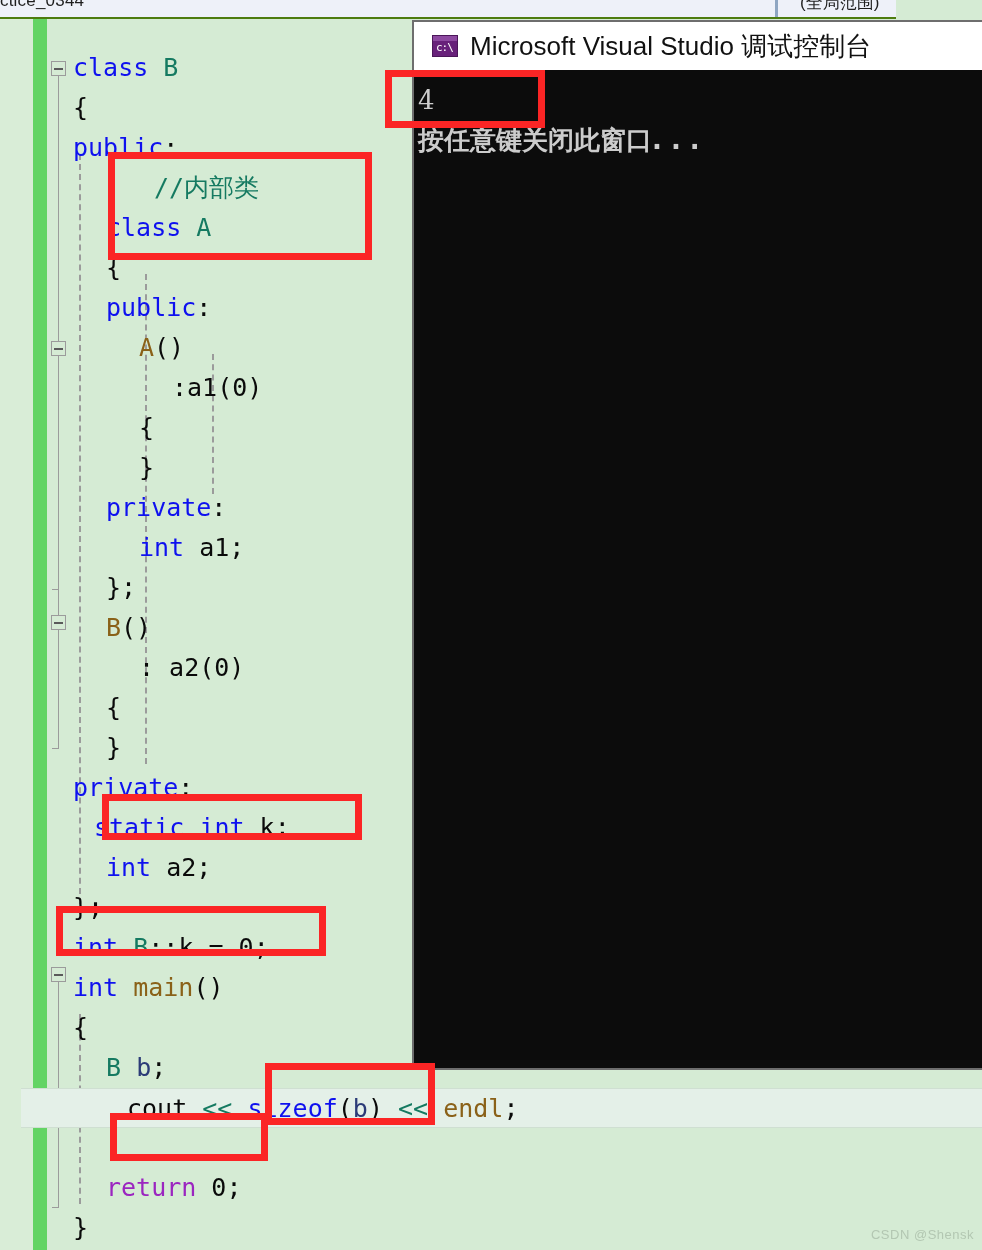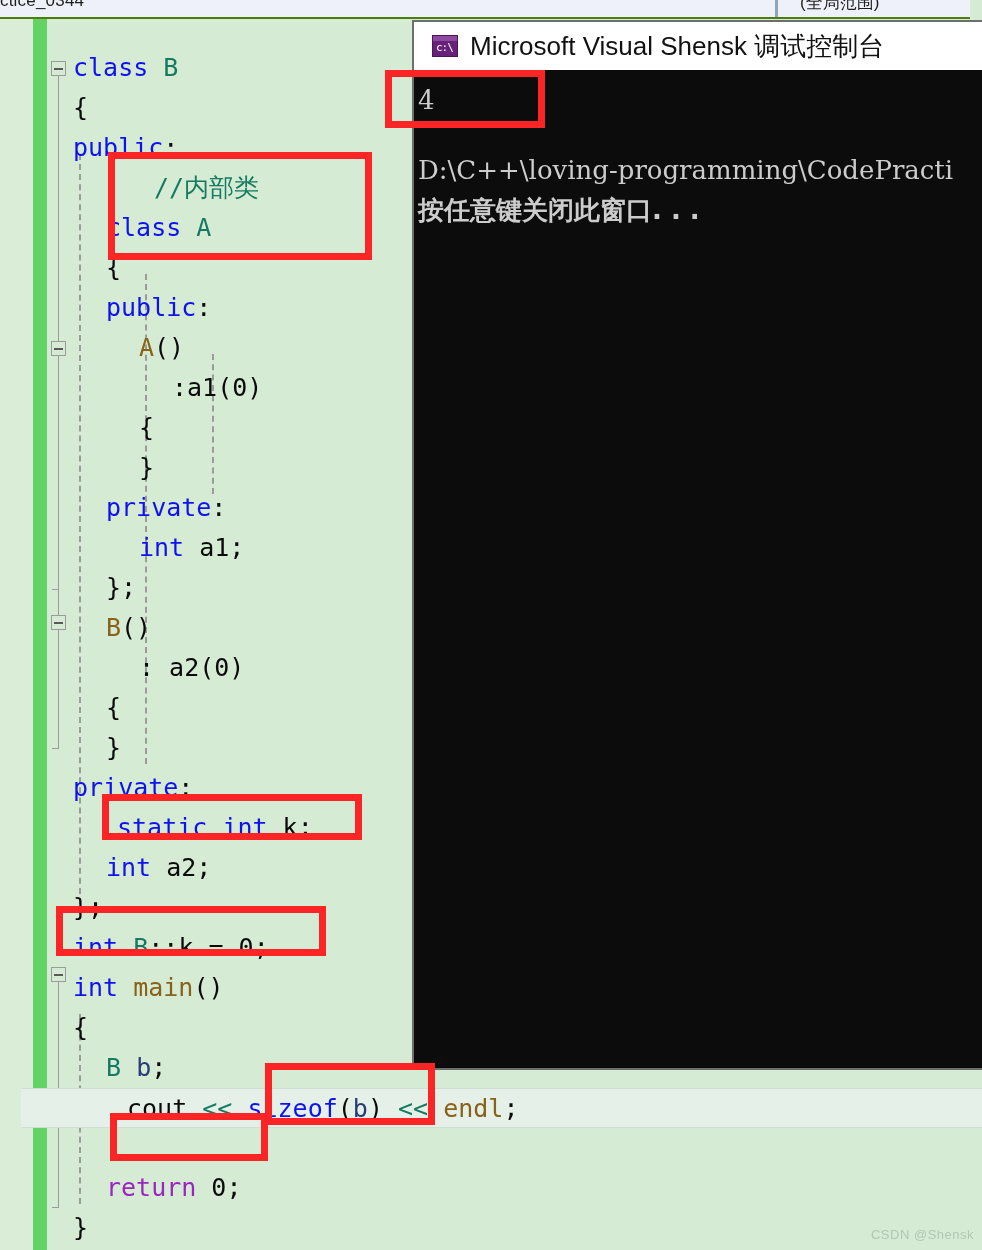--- a/index.html
+++ b/index.html
@@ -11,21 +11,21 @@
   }
   #root {
     position: relative;
     width: 982px; height: 1250px;
     overflow: hidden;
     background: #d5ebd4;
   }
 
   
   .vs-tabstrip {
-    position: absolute; left: 0; top: 0; width: 970px; height: 17px;
+    position: absolute; left: 0; top: 0; width: 896px; height: 17px;
     background: #eef1f9;
     border-bottom: 4px solid #4d7c0f;
     overflow: hidden;
   }
   .vs-tab-left {
     position: absolute; left: 0; top: -9px;
     font-family: "Liberation Sans", sans-serif;
     font-size: 17px; color: #1f1f1f; white-space: nowrap;
     letter-spacing: .2px;
   }
@@ -218,43 +218,42 @@
         <div class="line" style="top: 389px;"><div class="txt" style="left: 139px;"><span class="plain">{</span></div></div>
         <div class="line" style="top: 429px;"><div class="txt" style="left: 139px;"><span class="plain">}</span></div></div>
         <div class="line" style="top: 469px;"><div class="txt" style="left: 106px;"><span class="kw">private</span><span class="plain">:</span></div></div>
         <div class="line" style="top: 509px;"><div class="txt" style="left: 139px;"><span class="kw">int</span><span class="plain"> a1;</span></div></div>
         <div class="line" style="top: 549px;"><div class="txt" style="left: 106px;"><span class="plain">};</span></div></div>
         <div class="line" style="top: 589px;"><div class="txt" style="left: 106px;"><span class="fn">B</span><span class="plain">()</span></div></div>
         <div class="line" style="top: 629px;"><div class="txt" style="left: 139px;"><span class="plain">: a2(0)</span></div></div>
         <div class="line" style="top: 669px;"><div class="txt" style="left: 106px;"><span class="plain">{</span></div></div>
         <div class="line" style="top: 709px;"><div class="txt" style="left: 106px;"><span class="plain">}</span></div></div>
         <div class="line" style="top: 749px;"><div class="txt" style="left: 73px;"><span class="kw">private</span><span class="plain">:</span></div></div>
-        <div class="line" style="top: 789px;"><div class="txt" style="left: 117px;"><span class="kw">static</span><span class="plain"> </span><span class="kw">int</span><span class="plain"> k;</span></div></div>
+        <div class="line" style="top: 789px;"><div class="txt" style="left: 94px;"><span class="kw">static</span><span class="plain"> </span><span class="kw">int</span><span class="plain"> k;</span></div></div>
         <div class="line" style="top: 829px;"><div class="txt" style="left: 106px;"><span class="kw">int</span><span class="plain"> a2;</span></div></div>
         <div class="line" style="top: 869px;"><div class="txt" style="left: 73px;"><span class="plain">};</span></div></div>
         <div class="line" style="top: 909px;"><div class="txt" style="left: 73px;"><span class="kw">int</span><span class="plain"> </span><span class="type">B</span><span class="plain">::</span><span class="plain">k = 0;</span></div></div>
         <div class="line" style="top: 949px;"><div class="txt" style="left: 73px;"><span class="kw">int</span><span class="plain"> </span><span class="fn">main</span><span class="plain">()</span></div></div>
         <div class="line" style="top: 989px;"><div class="txt" style="left: 73px;"><span class="plain">{</span></div></div>
         <div class="line" style="top: 1029px;"><div class="txt" style="left: 106px;"><span class="type">B</span><span class="plain"> </span><span class="var">b</span><span class="plain">;</span></div></div>
         <div class="line cur-line" style="top: 1069px;"><div class="txt" style="left: 106px;"><span class="plain">cout </span><span class="oper">&lt;&lt;</span><span class="plain"> </span><span class="kw">sizeof</span><span class="plain">(</span><span class="var">b</span><span class="plain">) </span><span class="oper">&lt;&lt;</span><span class="plain"> </span><span class="fn">endl</span><span class="plain">;</span></div></div>
         <div class="line" style="top: 1149px;"><div class="txt" style="left: 106px;"><span class="ret">return</span><span class="plain"> 0;</span></div></div>
         <div class="line" style="top: 1189px;"><div class="txt" style="left: 73px;"><span class="plain">}</span></div></div>
       </div>
   </div>
 
   <div class="console">
     <div class="console-title">
       <div class="console-icon">
         <span class="console-icon-glyph">c:\</span>
       </div>
-      <div class="console-title-text">Microsoft Visual Shensk 调试控制台</div>
+      <div class="console-title-text">Microsoft Visual Studio 调试控制台</div>
     </div>
     <div class="console-body">
       <div class="console-line">4</div>
-      <div class="console-line" style="margin-top:30px;">D:\C++\loving-programming\CodePracti</div>
       <div class="console-line cn">按任意键关闭此窗口. . .</div>
     </div>
   </div>
 
   <div id="annotation-layer">
       <div class="redbox" style="left: 385px; top: 70px; width: 160px; height: 58px; border-color: rgb(251, 37, 37);"></div>
       <div class="redbox" style="left: 108px; top: 152px; width: 264px; height: 108px; border-color: rgb(251, 37, 37);"></div>
       <div class="redbox" style="left: 102px; top: 794px; width: 260px; height: 46px; border-color: rgb(251, 37, 37);"></div>
       <div class="redbox" style="left: 56px; top: 906px; width: 270px; height: 50px; border-color: rgb(251, 37, 37);"></div>
       <div class="redbox" style="left: 265px; top: 1063px; width: 170px; height: 62px; border-color: rgb(251, 37, 37);"></div>

